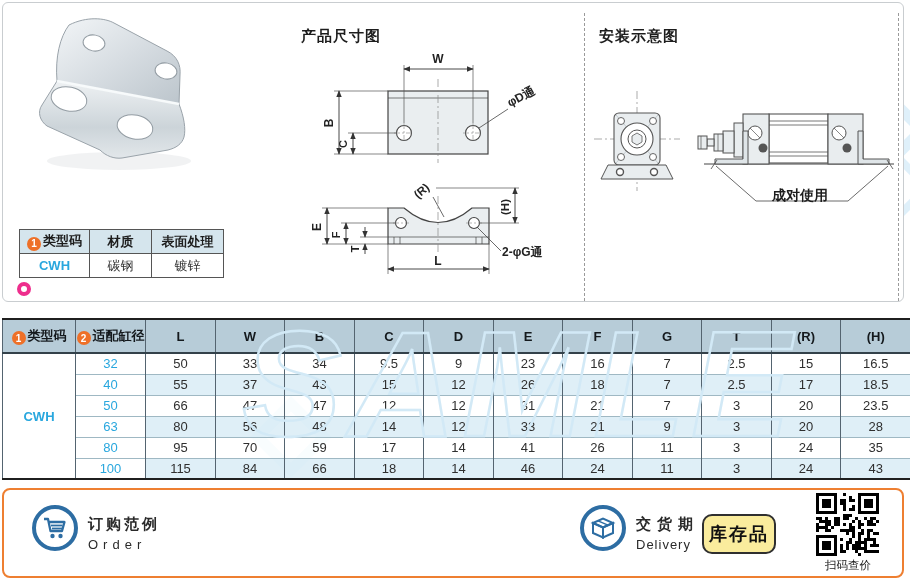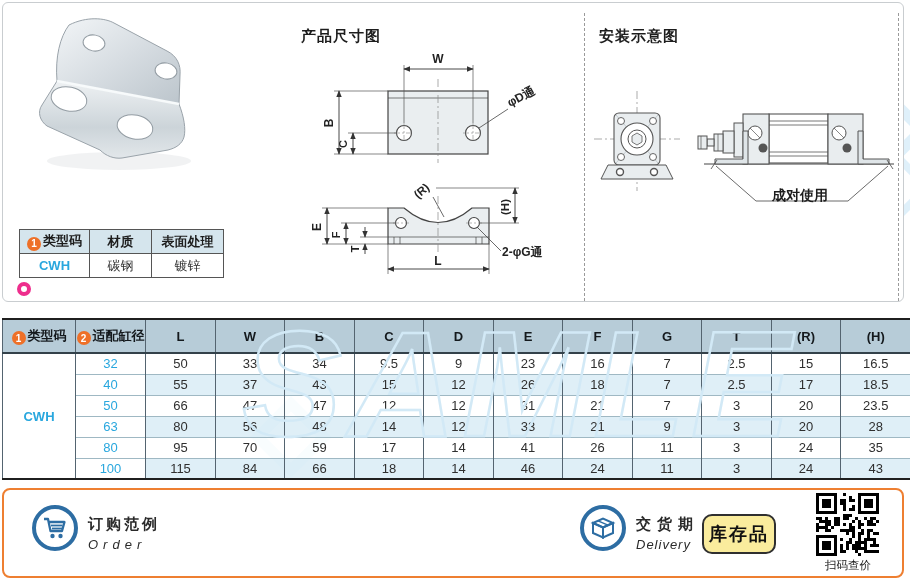--- a/index.html
+++ b/index.html
@@ -41,21 +41,21 @@
   #main-table td.bore { color:#29a7de; }
   #main-table td.typecode { color:#29a7de; font-weight:bold; background:rgba(255,255,255,0.85); }
 
   
   #footer-box { position:absolute; left:2px; top:488px; width:902px; height:90px;
     border:2px solid #ee7f31; border-radius:8px; background:#fff; }
   .icon-circle { position:absolute; width:46px; height:46px; border-radius:50%; border:4px solid #2d6da3;
     display:flex; align-items:center; justify-content:center; background:#fff; }
   .two-line { position:absolute; color:#2a2a2a; }
   .two-line .cn { font-size:15px; letter-spacing:3px; font-weight:bold; }
-  .two-line .en { font-size:13px; letter-spacing:5px; margin-top:3px;font-style:italic; }
+  .two-line .en { font-size:13px; letter-spacing:5px; margin-top:3px; }
 
   #stock-badge { position:absolute; left:702px; top:514px; padding:6px 5px; background:#faec9d;
     border:2px solid #2f2f2f; border-radius:10px; font-size:18px; font-weight:bold; letter-spacing:2px; color:#111; }
   #qr-wrap { position:absolute; left:816px; top:493px; width:63px; }
   #qr-caption { position:absolute; left:810px; top:558px; width:76px; text-align:center; font-size:11.5px; color:#1d1d1d; }
 
   .pair-note { position:absolute; font-size:14px; font-weight:bold; color:#1d1d1d; text-align:center; z-index:2; }
   svg text { font-family:"Liberation Sans",sans-serif; }
 </style>
 </head>

